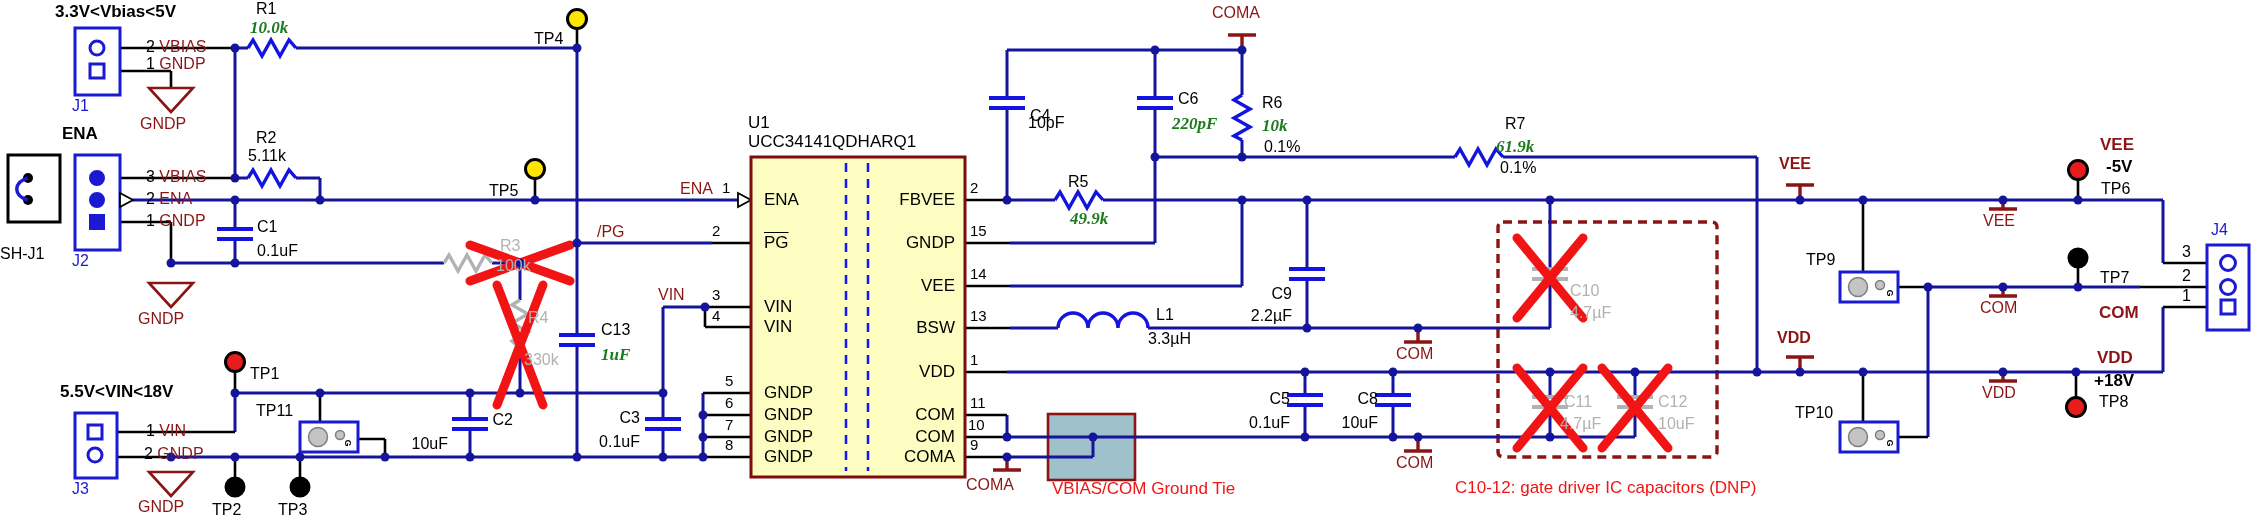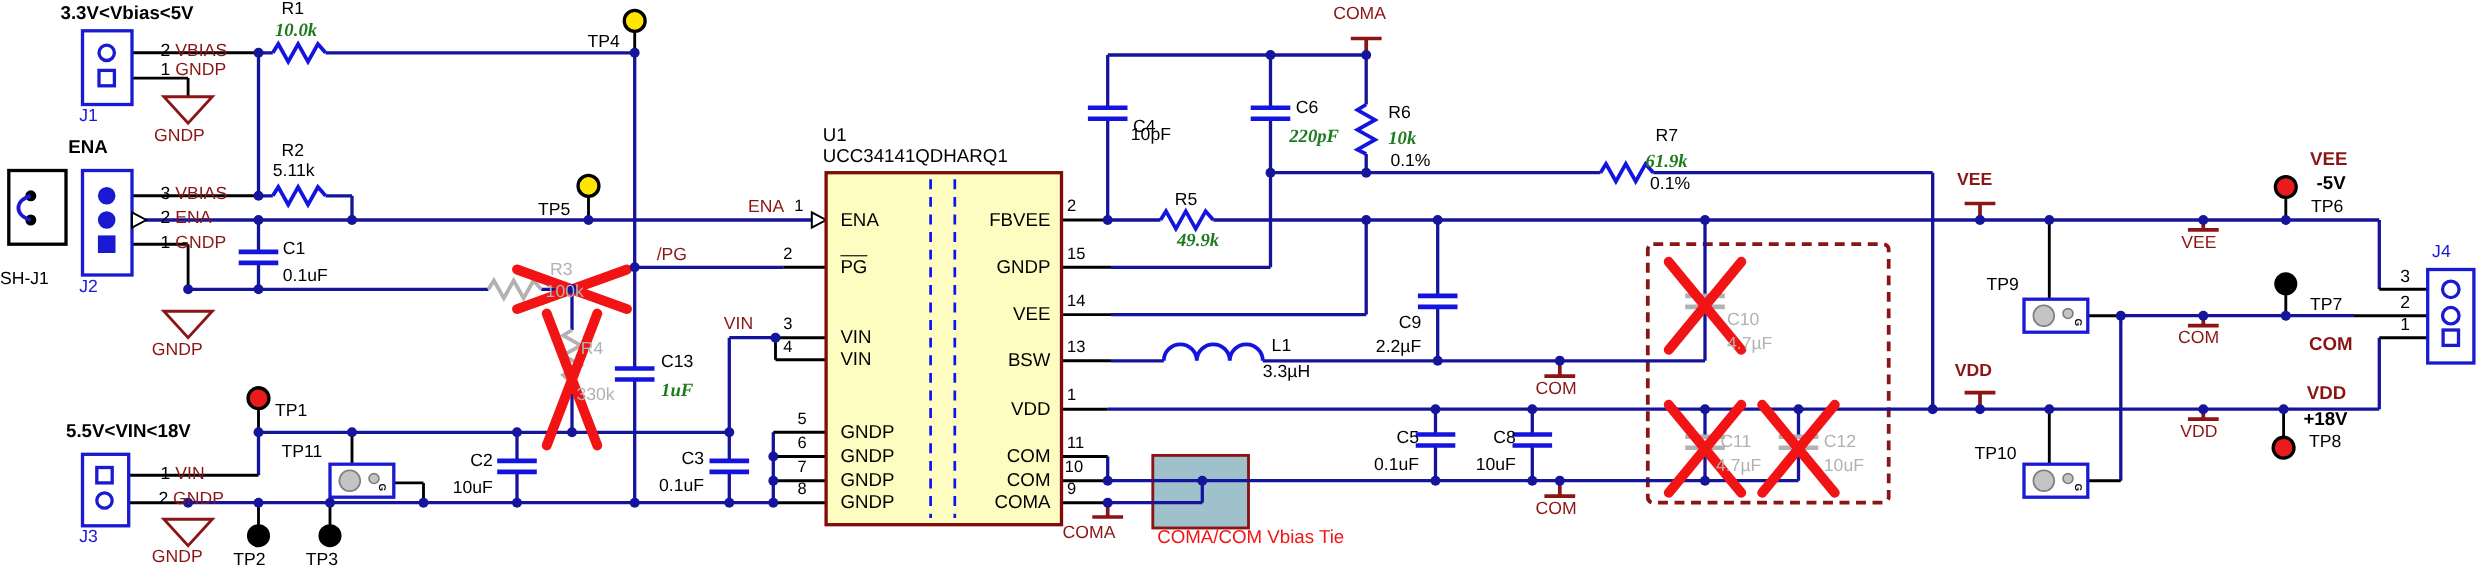--- a/index.html
+++ b/index.html
@@ -254,21 +254,21 @@
   <span class="t" style="left:250px;top:366px">TP1</span>
   <span class="t" style="left:256px;top:403px">TP11</span>
   <span class="t" style="left:212px;top:502px">TP2</span>
   <span class="t" style="left:278px;top:502px">TP3</span>
 
   <span class="t" style="left:146px;top:423px"><span>1</span> <span class="dr">VIN</span></span>
   <span class="t" style="left:144px;top:446px"><span>2</span> <span class="dr">GNDP</span></span>
   <span class="t blu" style="left:72px;top:481px">J3</span>
   <span class="t dr" style="left:138px;top:499px">GNDP</span>
 
-  <span class="t" style="right:1803px;top:412px">C2</span>
+  <span class="t" style="right:1738px;top:412px">C2</span>
   <span class="t" style="right:1803px;top:436px">10uF</span>
   <span class="t" style="right:1611px;top:410px">C3</span>
   <span class="t" style="right:1611px;top:434px">0.1uF</span>
   <span class="t" style="left:601px;top:322px">C13</span>
   <span class="t grn" style="left:601px;top:346px">1uF</span>
 
   <span class="t dr" style="left:680px;top:181px">ENA</span>
   <span class="t dr" style="left:597px;top:224px">/PG</span>
   <span class="t dr" style="left:658px;top:287px">VIN</span>
 
@@ -331,28 +331,29 @@
 
   <span class="t" style="right:961px;top:391px">C5</span>
   <span class="t" style="right:961px;top:415px">0.1uF</span>
   <span class="t" style="right:873px;top:391px">C8</span>
   <span class="t" style="right:873px;top:415px">10uF</span>
 
   <span class="t dr" style="left:1396px;top:346px">COM</span>
   <span class="t dr" style="left:1396px;top:455px">COM</span>
 
   <span class="t dr" style="left:966px;top:477px">COMA</span>
-  <span class="t red s17" style="left:1052px;top:480px">COMA/COM Vbias Tie</span>
+  <span class="t red s17" style="left:1052px;top:480px">VBIAS/COM Ground Tie</span>
 
   <span class="t gry" style="left:1570px;top:283px">C10</span>
   <span class="t gry" style="left:1570px;top:305px">4.7µF</span>
   <span class="t gry" style="left:1564px;top:394px">C11</span>
   <span class="t gry" style="left:1560px;top:416px">4.7µF</span>
   <span class="t gry" style="left:1658px;top:394px">C12</span>
   <span class="t gry" style="left:1658px;top:416px">10uF</span>
+  <span class="t red s17" style="left:1455px;top:479px">C10-12: gate driver IC capacitors (DNP)</span>
 
   <span class="t dr b" style="left:1779px;top:156px">VEE</span>
   <span class="t dr b" style="left:1777px;top:330px">VDD</span>
   <span class="t dr" style="left:1983px;top:213px">VEE</span>
   <span class="t dr" style="left:1980px;top:300px">COM</span>
   <span class="t dr" style="left:1982px;top:385px">VDD</span>
   <span class="t" style="left:1806px;top:252px">TP9</span>
   <span class="t" style="left:1795px;top:405px">TP10</span>
 
   <span class="t dr b s17" style="left:2100px;top:136px">VEE</span>

